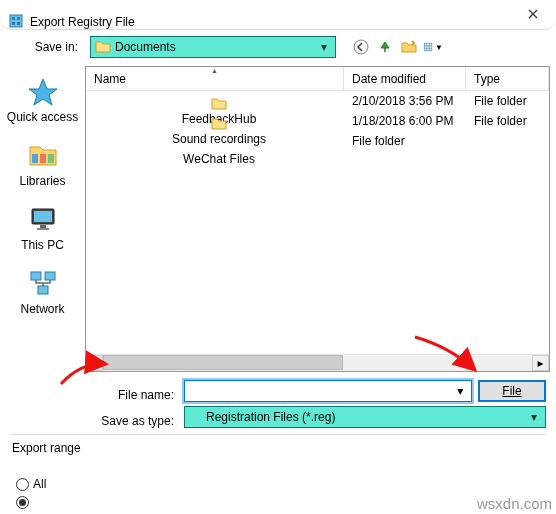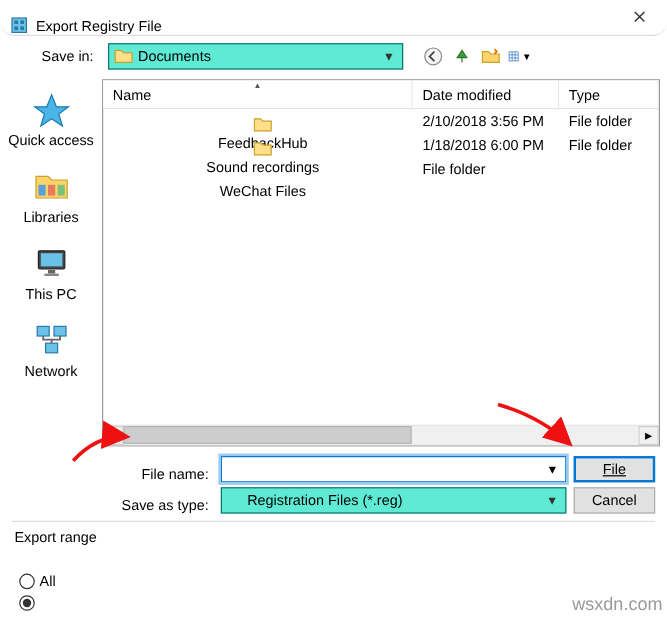--- a/index.html
+++ b/index.html
@@ -269,23 +269,20 @@
     <div class="btn primary">
       <span style="text-decoration:underline">File</span>
     </div>
   </div>
   <div class="form-row">
     <div class="flabel">Save as type:</div>
     <div class="combo save-as">
       <span class="txt">Registration Files (*.reg)</span>
       <span class="chev">▾</span>
     </div>
-    <div class="btn">
-      <span>Cancel</span>
-    </div>
   </div>
 </div>
 
 <div class="sep"></div>
 
 <div class="export-range">
   <div class="grp-title">Export range</div>
   <div class="opt">
     <span class="radio"></span>
     <span>All</span>

